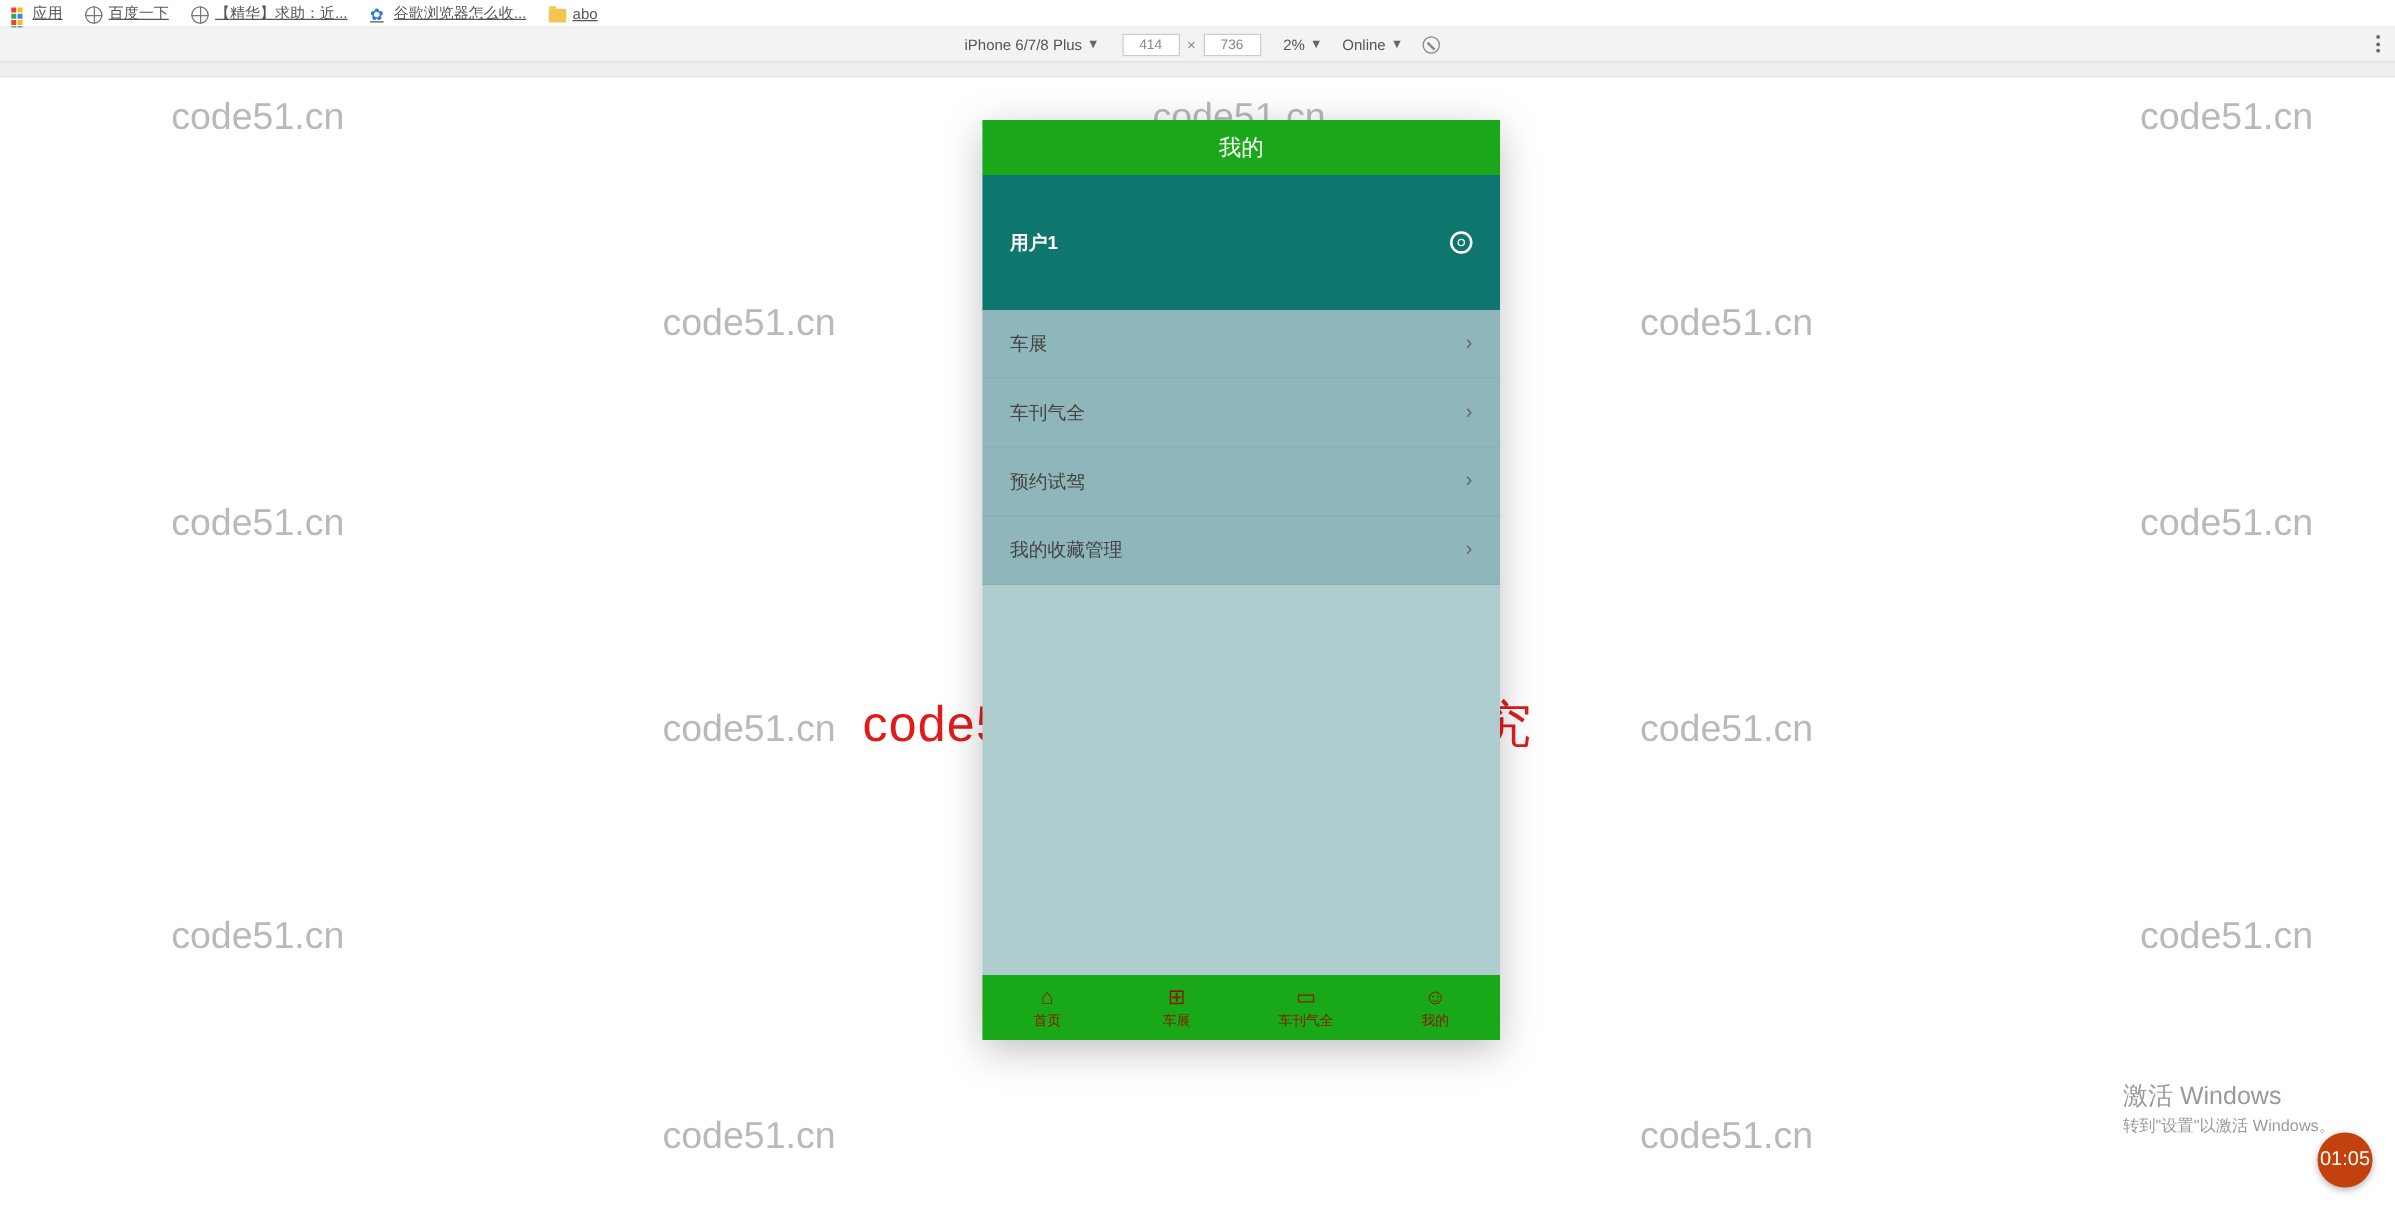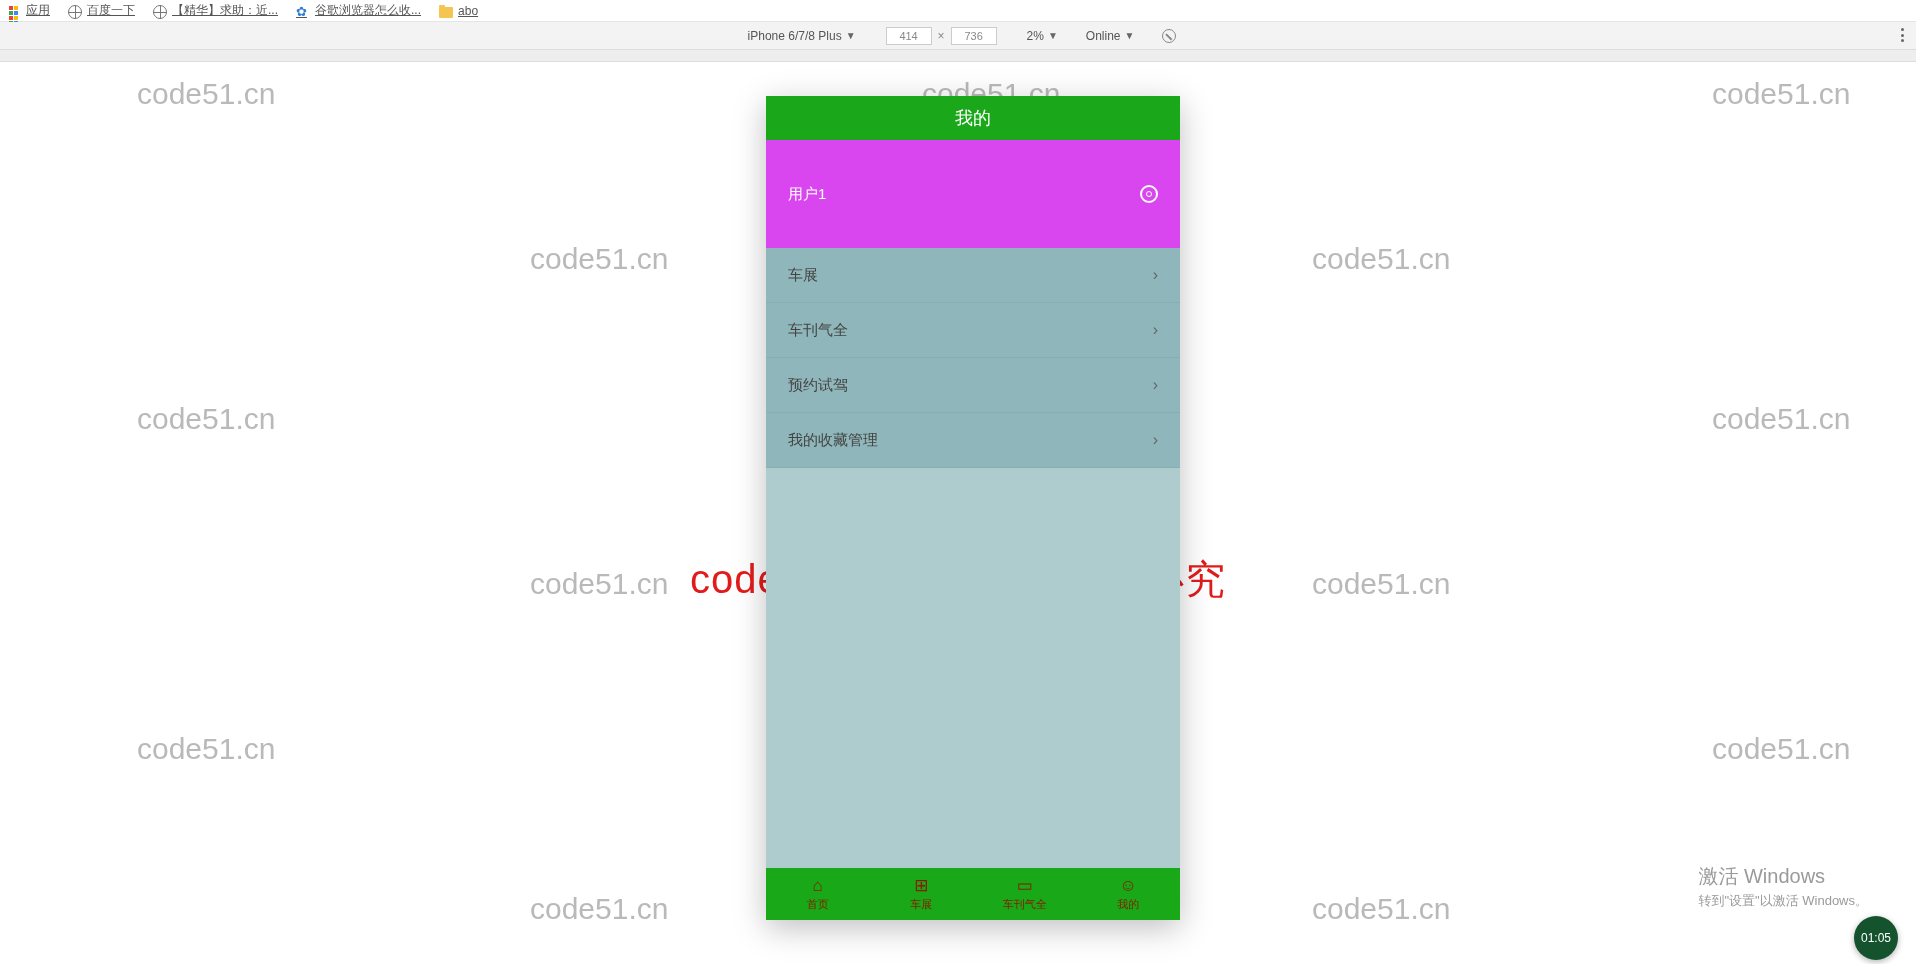--- a/index.html
+++ b/index.html
@@ -65,21 +65,20 @@
   .devtools-bar {
     height: 28px;
     background: #f3f3f3;
     border-bottom: 1px solid #ddd;
     display: flex;
     align-items: center;
     justify-content: center;
     font-size: 12px;
     color: #555;
     position: relative;
-    gap: 12px;
   }
   .devtools-bar .grp { display:flex; align-items:center; margin: 0 8px; }
   .devtools-bar .sel { cursor:pointer; }
   .devtools-bar .caret { margin-left:4px;font-size:10px;color:#666; }
   .devtools-bar .dimbox {
     width:46px;height:18px;border:1px solid #ccc;background:#fff;
     text-align:center;line-height:16px;color:#888;font-size:11px;margin:0 2px;
   }
   .devtools-bar .x { margin:0 4px;color:#888; }
   .devtools-bar .block-icon {
@@ -123,34 +122,34 @@
     font-weight:400;
     left:690px; top:490px;
     white-space:nowrap;
     pointer-events:none;
     letter-spacing:1px;
   }
 
   
   .phone {
     position:absolute;
-    left:766px; top:34px;
-    width:414px; height:824px;
+    left:786px; top:34px;
+    width:414px; height:736px;
     background:#aecbce;
     box-shadow: 0 8px 30px rgba(0,0,0,0.25);
   }
   .phone .titlebar {
     height:44px;background:#1aa81a;
     display:flex;align-items:center;justify-content:center;
     color:#fff;font-size:18px;font-weight:500;
   }
   .phone .userbar {
-    height:108px;background:#d946ef;
+    height:108px;background:#0f766e;
     display:flex;align-items:center;justify-content:space-between;
-    padding:0 22px;color:#fff;font-size:15px;
+    padding:0 22px;color:#fff;font-size:15px;font-weight:bold;
   }
   .phone .userbar .gear{
     width:18px;height:18px;border:2px solid #fff;border-radius:50%;position:relative;cursor:pointer;
   }
   .phone .userbar .gear::before{
     content:"";position:absolute;inset:-5px;border-radius:50%;
     background:
       radial-gradient(circle,transparent 8px,transparent 8px),
       transparent;
   }
@@ -182,23 +181,23 @@
 
   
   .winact {
     position:absolute;right:48px;bottom:54px;text-align:left;color:#9a9a9a;
   }
   .winact .l1{font-size:20px;}
   .winact .l2{font-size:13px;margin-top:2px;}
 
   
   .clock {
-    position:absolute;right:18px;bottom:4px;
+    position:absolute;right:18px;bottom:14px;
     width:44px;height:44px;border-radius:50%;
-    background:#14532d;color:#fff;font-size:12px;
+    background:#c2410c;color:#fff;font-size:16px;
     display:flex;align-items:center;justify-content:center;
     box-shadow:0 2px 6px rgba(0,0,0,0.3);
   }
 </style>
 </head>
 <body>
 
 <div class="bookmark-bar">
   <div class="bm-item">
     <span class="apps-icon">

